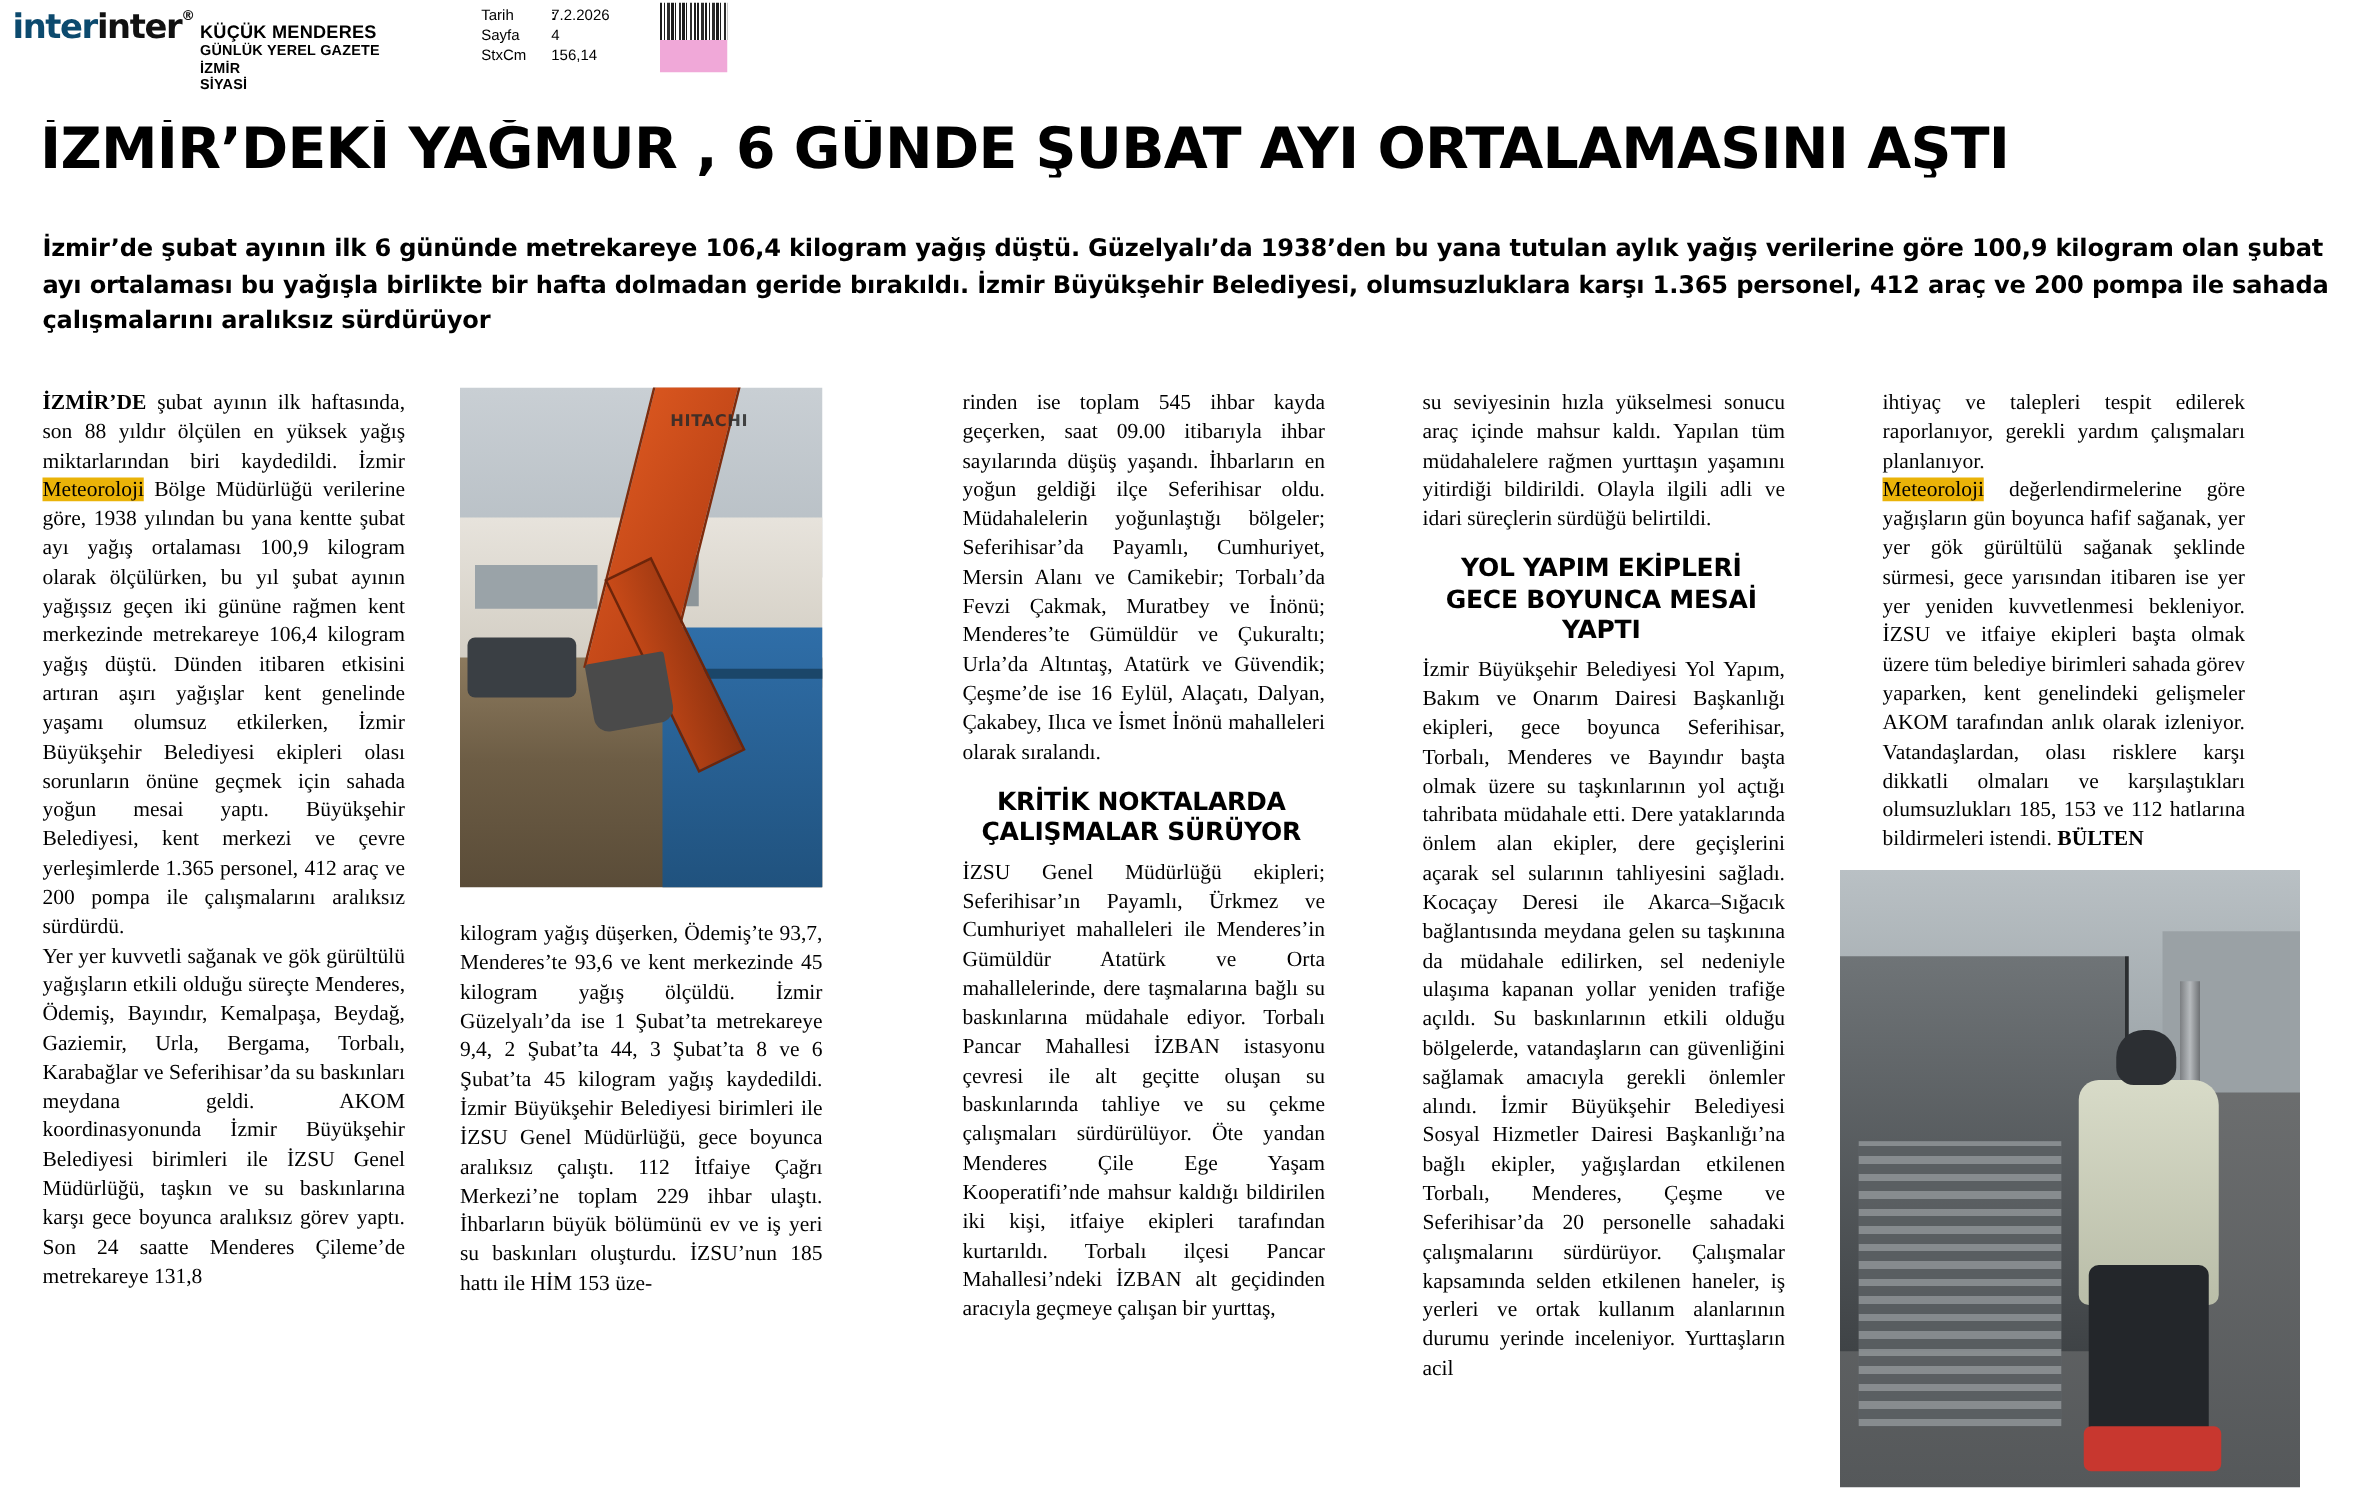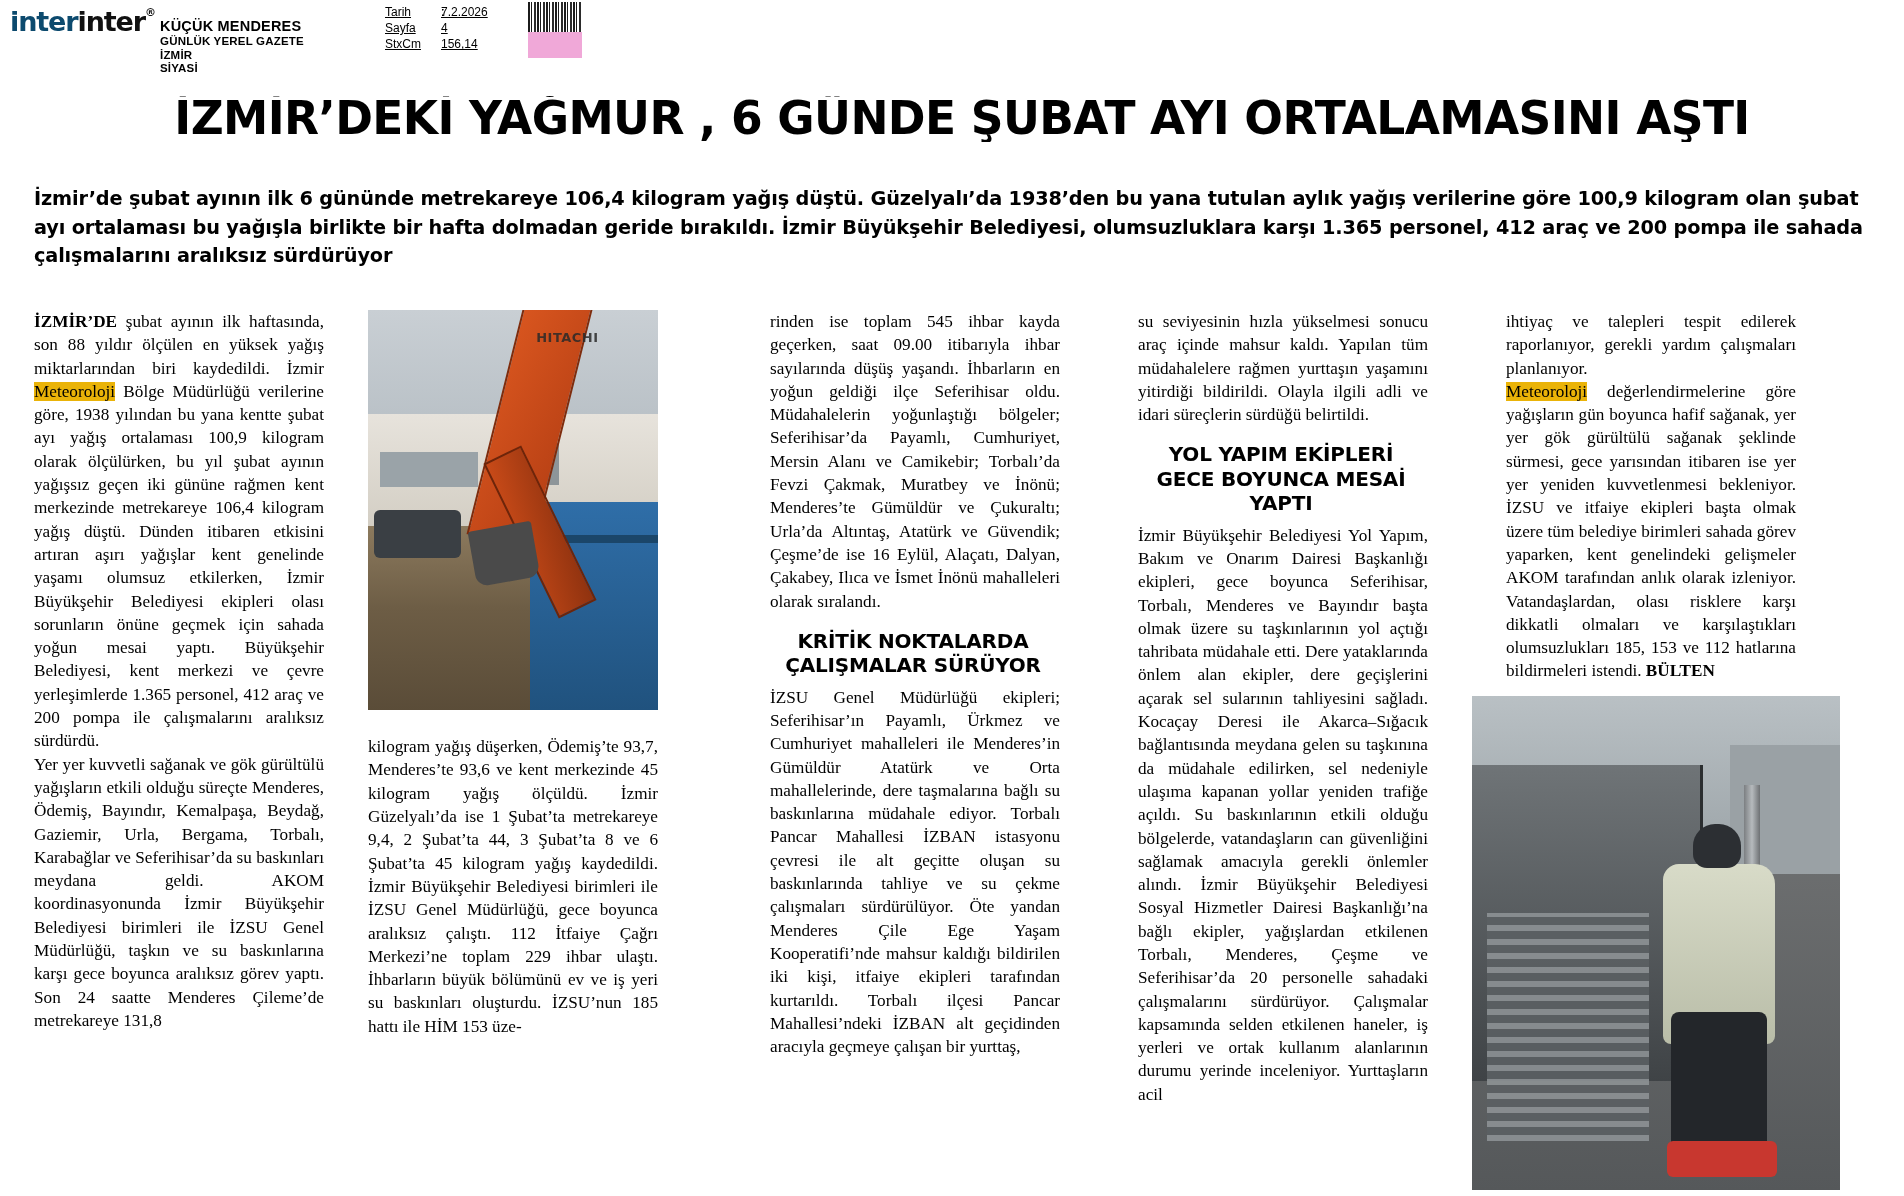--- a/index.html
+++ b/index.html
@@ -63,21 +63,21 @@
   }
   .metainfo {
     position: absolute;
     left: 385px;
     top: 4px;
     font-family: "Liberation Sans", sans-serif;
     font-size: 12px;
     line-height: 1.35;
   }
   .metainfo table { border-collapse: collapse; }
-  .metainfo td { padding: 0 4px 0 0; font-size: 12px; text-decoration: underline; }
+  .metainfo td { padding: 0 4px 0 0; font-size: 12px; }
   .metainfo td.lbl { width: 52px; }
   .metainfo td.col { width: 10px; }
   .metainfo td.val { }
   .barcode {
     position: absolute;
     left: 528px;
     top: 2px;
     width: 54px;
     height: 56px;
     background: #ffffff;
@@ -109,21 +109,20 @@
     left: 32px;
     top: 96px;
     width: 1860px;
     font-family: "DejaVu Sans", sans-serif;
     font-weight: bold;
     font-size: 45.5px;
     line-height: 1.0;
     letter-spacing: -0.6px;
     white-space: nowrap;
     overflow: hidden;
-    text-align: center;
   }
 
   
   .deck {
     position: absolute;
     left: 34px;
     top: 185px;
     width: 1830px;
     font-family: "DejaVu Sans", sans-serif;
     font-weight: bold;

